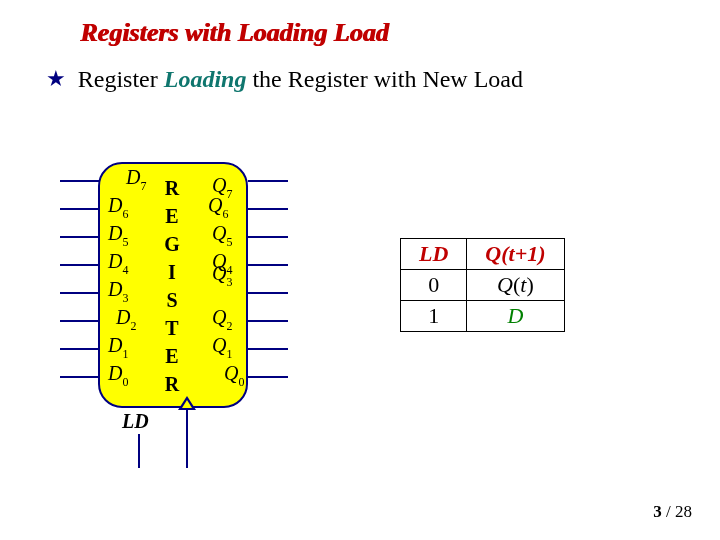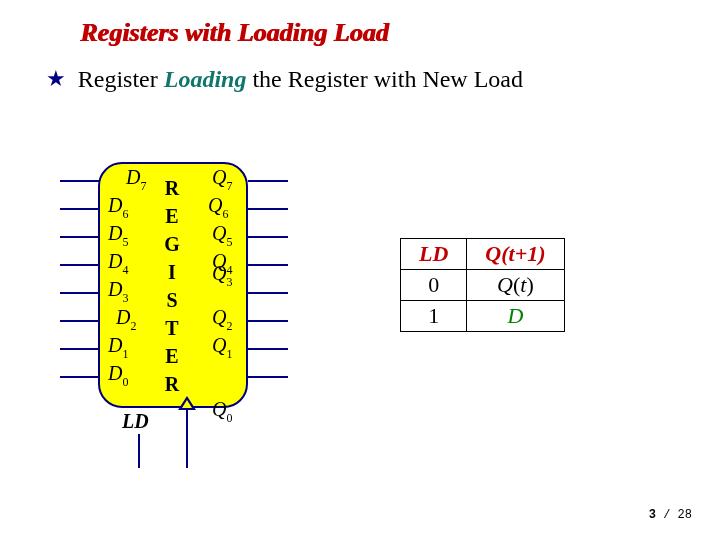--- a/index.html
+++ b/index.html
@@ -125,22 +125,22 @@
   .ttable th {
     color: #c00000;
     font-style: italic;
     font-weight: bold;
   }
   .ttable .green { color: #008000; font-style: italic; }
   .page-num {
     position: absolute;
     right: 28px;
     bottom: 18px;
-    font-size: 12px;
-    font-family: Liberation Mono, monospace;
+    font-size: 17px;
+    font-family: Liberation Serif, serif;
   }
   .page-num .cur { font-weight: bold; }
 </style>
 </head>
 <body>
 
 <div class="title">Registers with Loading Load</div>
 
 <div class="bullet-row">
   <span class="star">★</span>
@@ -174,28 +174,28 @@
 
   <div class="wire" style="left:0; top:30px;  width:40px;"></div>
   <div class="wire" style="left:0; top:58px;  width:38px;"></div>
   <div class="wire" style="left:0; top:86px;  width:38px;"></div>
   <div class="wire" style="left:0; top:114px; width:38px;"></div>
   <div class="wire" style="left:0; top:142px; width:38px;"></div>
   <div class="wire" style="left:0; top:170px; width:38px;"></div>
   <div class="wire" style="left:0; top:198px; width:38px;"></div>
   <div class="wire" style="left:0; top:226px; width:40px;"></div>
 
-  <div class="pin-label" style="left:152px; top:16px;text-align:right;"><span>Q</span><sub>7</sub></div>
+  <div class="pin-label" style="left:152px; top:24px;text-align:right;"><span>Q</span><sub>7</sub></div>
   <div class="pin-label" style="left:148px; top:44px;"><span>Q</span><sub>6</sub></div>
   <div class="pin-label" style="left:152px; top:72px;"><span>Q</span><sub>5</sub></div>
   <div class="pin-label" style="left:152px; top:100px;"><span>Q</span><sub>4</sub></div>
   <div class="pin-label" style="left:152px; top:112px;"><span>Q</span><sub>3</sub></div>
   <div class="pin-label" style="left:152px; top:156px;"><span>Q</span><sub>2</sub></div>
   <div class="pin-label" style="left:152px; top:184px;"><span>Q</span><sub>1</sub></div>
-  <div class="pin-label" style="left:152px; top:212px;margin-top:36px;"><span>Q</span><sub>0</sub></div>
+  <div class="pin-label" style="left:164px; top:212px;"><span>Q</span><sub>0</sub></div>
 
   <div class="wire" style="left:188px; top:30px;  width:40px;"></div>
   <div class="wire" style="left:188px; top:58px;  width:40px;"></div>
   <div class="wire" style="left:188px; top:86px;  width:40px;"></div>
   <div class="wire" style="left:188px; top:114px; width:40px;"></div>
   <div class="wire" style="left:188px; top:142px; width:40px;"></div>
   <div class="wire" style="left:188px; top:170px; width:40px;"></div>
   <div class="wire" style="left:188px; top:198px; width:40px;"></div>
   <div class="wire" style="left:188px; top:226px; width:40px;"></div>
 

